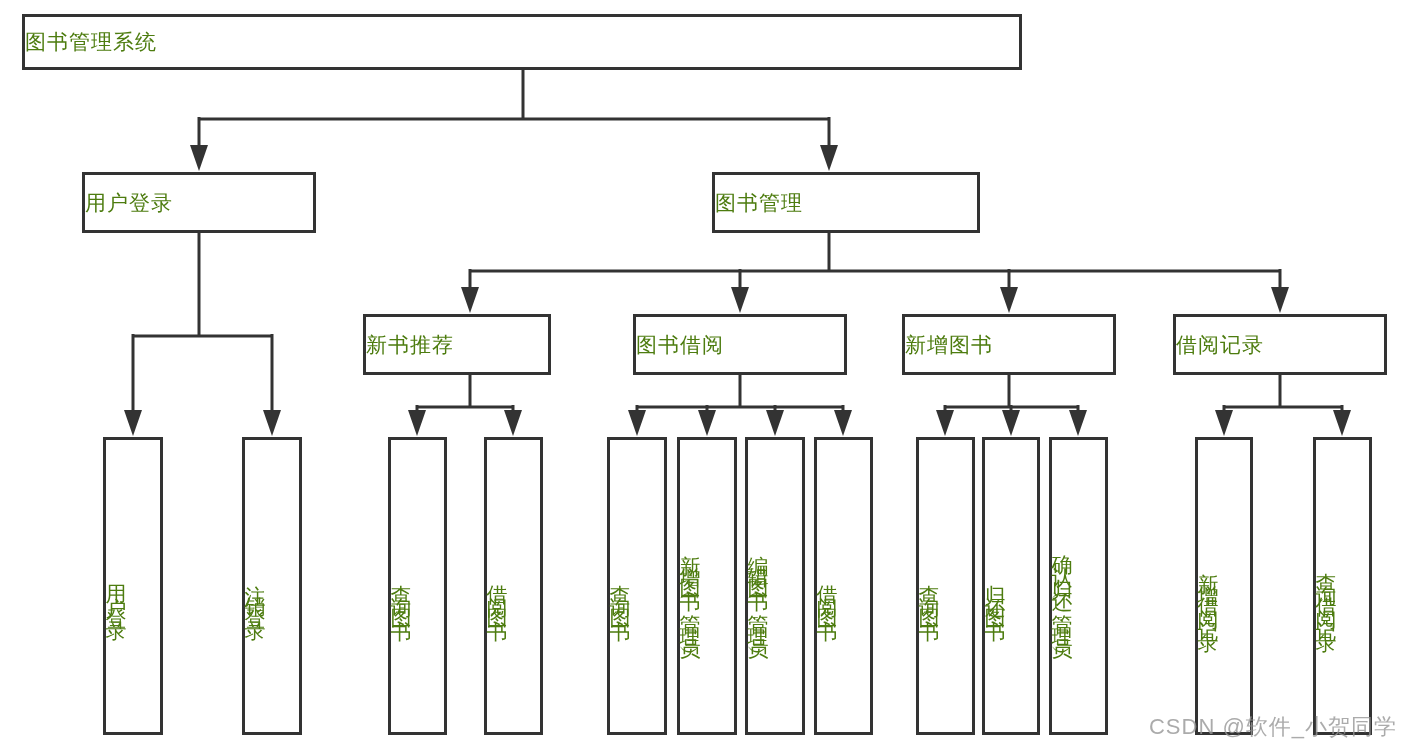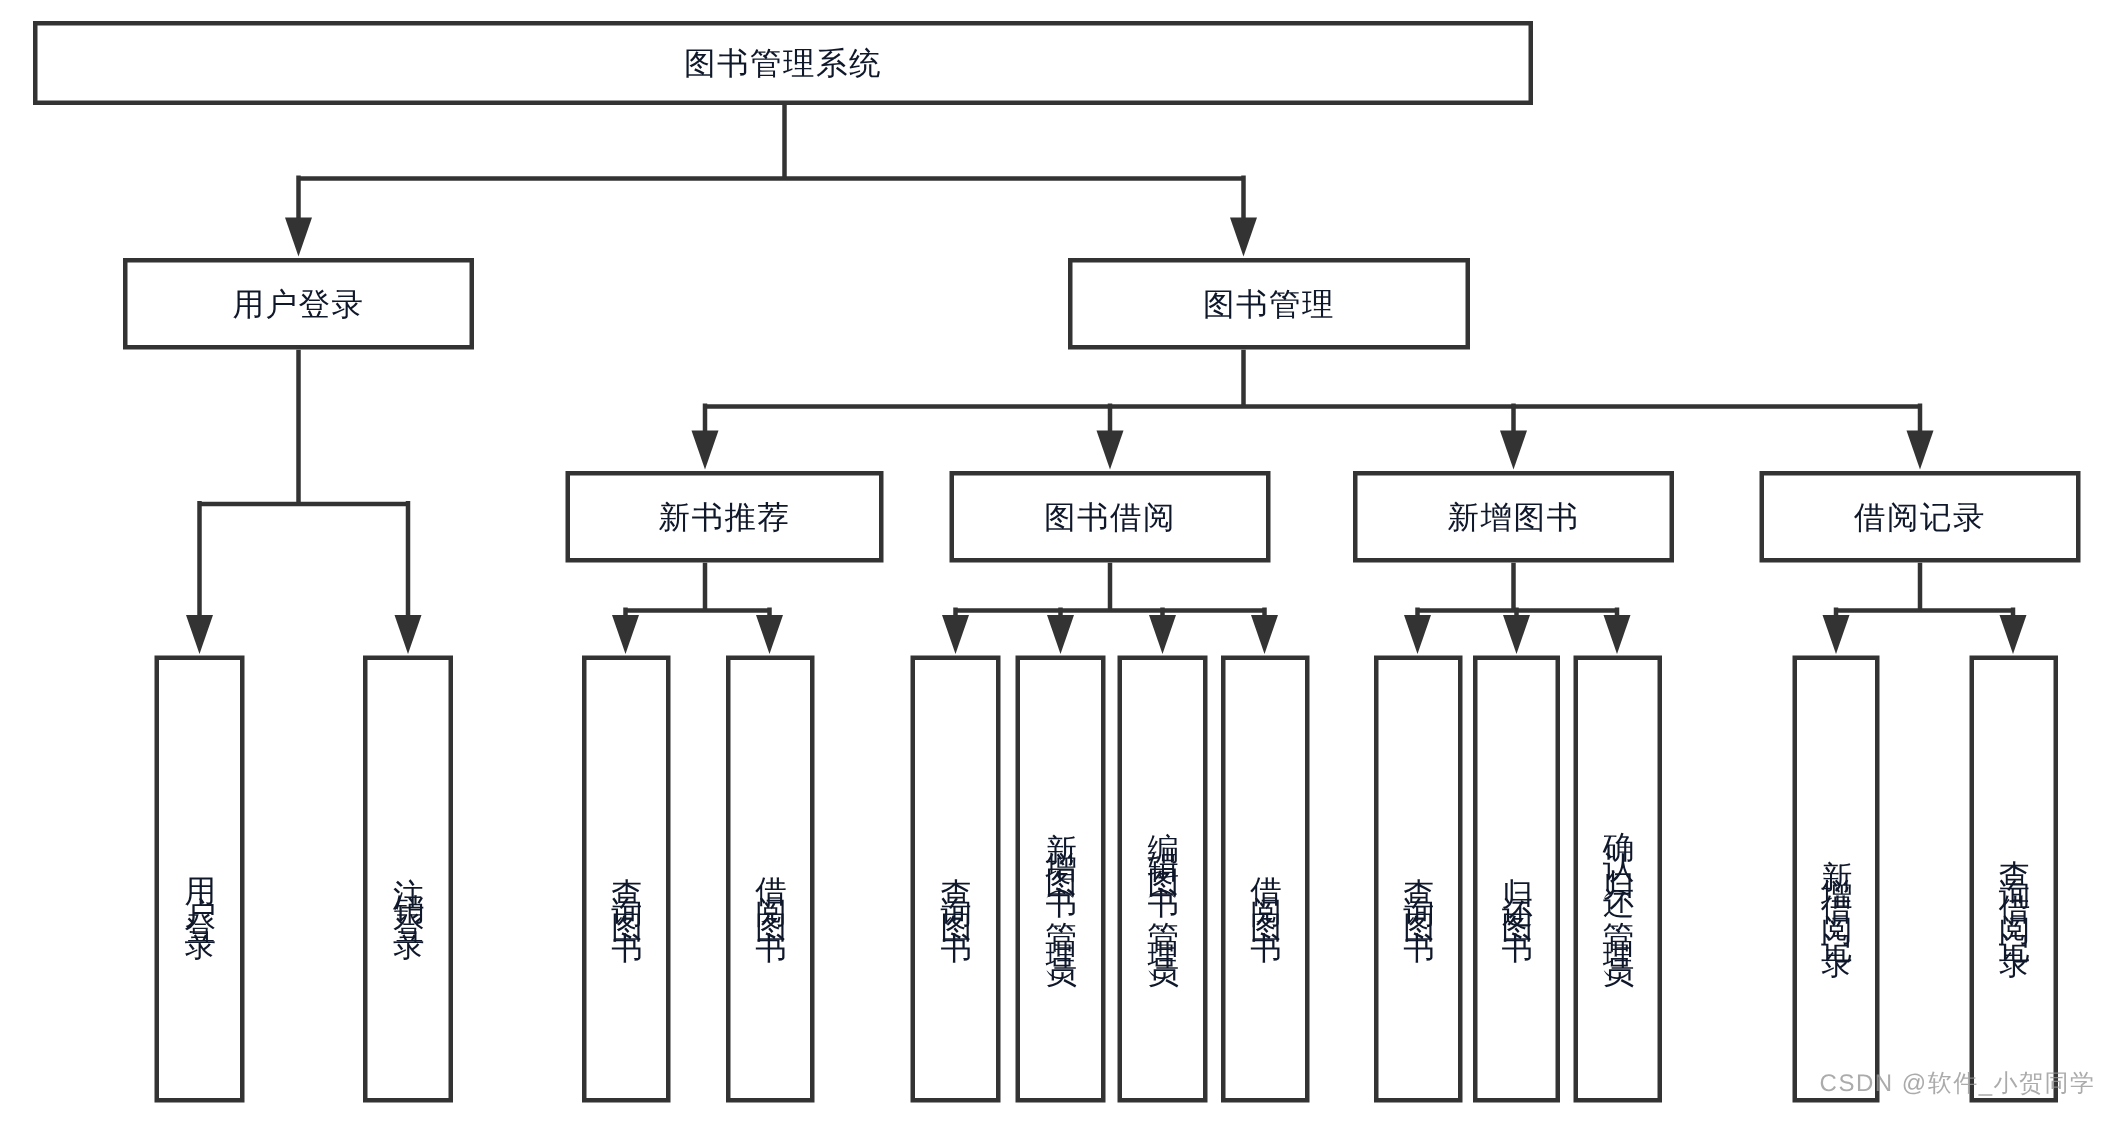--- a/index.html
+++ b/index.html
@@ -14,44 +14,43 @@
   .wires {
     position: absolute;
     left: 0; top: 0;
     width: 1405px; height: 747px;
   }
   .node {
     position: absolute;
     box-sizing: border-box;
     background: #ffffff;
     border: 3px solid #333333;
-    color: #0f172a;
+    color: #4d7c0f;
     display: flex;
     align-items: center;
-    justify-content: center;
   }
   .node.h span {
     font-size: 21px;
     letter-spacing: 1px;
     white-space: nowrap;
   }
   .node.v span {
     writing-mode: vertical-rl;
     text-orientation: mixed;
     font-size: 21px;
     line-height: 21px;
     letter-spacing: 12px;
     margin-bottom: -12px;
     white-space: nowrap;
   }
   .watermark {
     position: absolute;
     right: 8px;
     top: 712px;
-    font-size: 16px;
+    font-size: 22px;
     letter-spacing: 1px;
     color: rgba(150, 150, 150, 0.8);
     z-index: 5;
     white-space: nowrap;
   }
 </style>
 </head>
 <body>
 
 <div class="canvas">
@@ -122,21 +121,21 @@
     <span>图书管理系统</span>
   </div>
 
   <div class="node h" style="left:82px; top:172px; width:234px; height:61px;">
     <span>用户登录</span>
   </div>
   <div class="node h" style="left:712px; top:172px; width:268px; height:61px;">
     <span>图书管理</span>
   </div>
 
-  <div class="node h" style="left:377px; top:314px; width:212px; height:61px;">
+  <div class="node h" style="left:363px; top:314px; width:188px; height:61px;">
     <span>新书推荐</span>
   </div>
   <div class="node h" style="left:633px; top:314px; width:214px; height:61px;">
     <span>图书借阅</span>
   </div>
   <div class="node h" style="left:902px; top:314px; width:214px; height:61px;">
     <span>新增图书</span>
   </div>
   <div class="node h" style="left:1173px; top:314px; width:214px; height:61px;font-family:Liberation Serif, serif;">
     <span>借阅记录</span>

